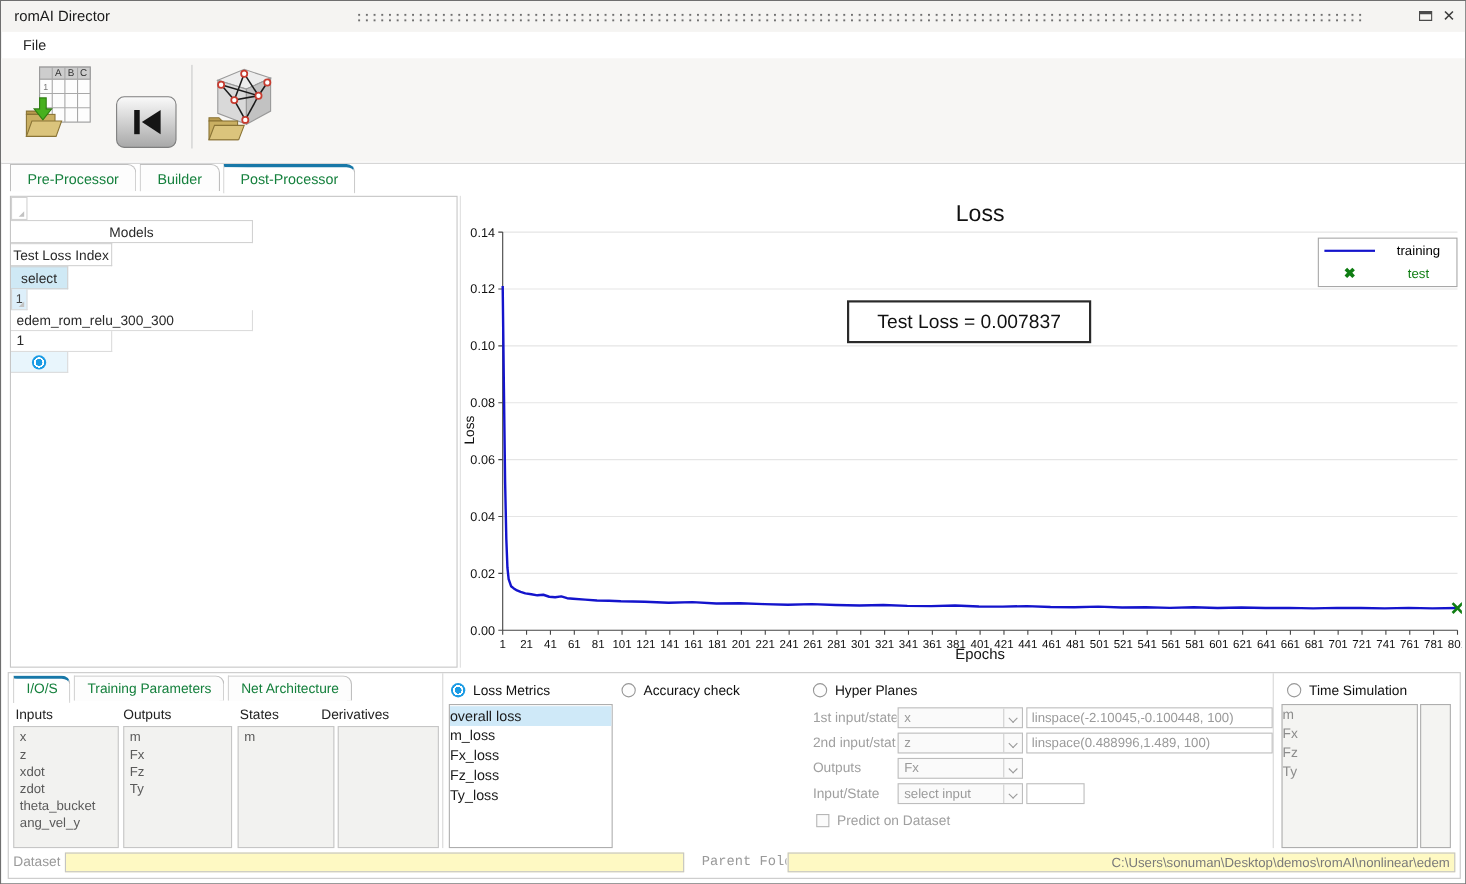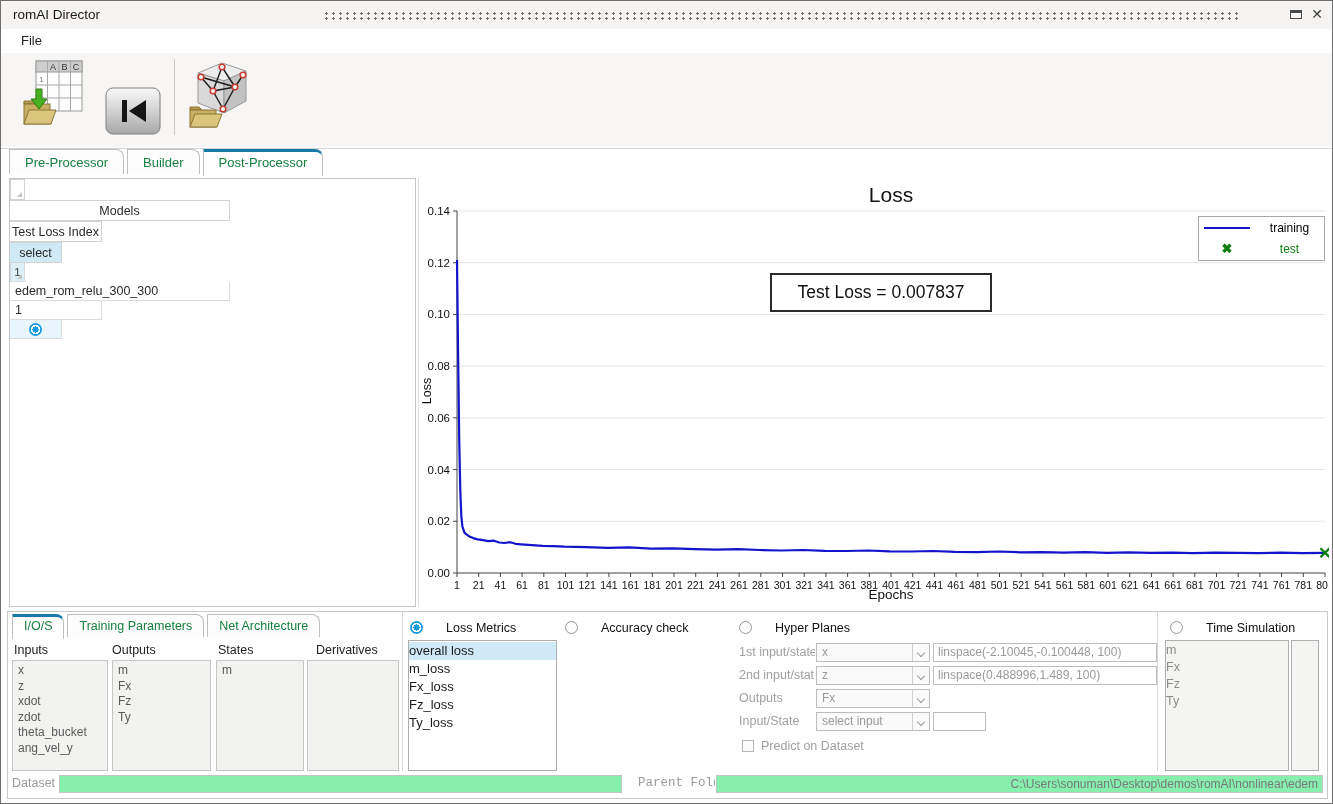--- a/index.html
+++ b/index.html
@@ -68,32 +68,32 @@
   
   .bottom{position:absolute;left:6px;top:610px;width:1321px;height:188px;border:1px solid #c9c9c9;background:#fff;box-sizing:border-box;}
   .vdiv{position:absolute;top:0;height:159px;border-left:1px solid #d8d8d8;}
   .col-label{position:absolute;top:31px;font-size:12.5px;color:#222;}
   .listbox{position:absolute;top:48px;height:111px;border:1px solid #c6c6c6;background:#f2f2f0;box-sizing:border-box;padding:2px 0;overflow:hidden;}
   .listbox .li{font-size:12px;color:#5a5a5a;line-height:15.5px;padding:0 5px;white-space:nowrap;}
   .wlist{position:absolute;top:28px;height:131px;border:1px solid #aeaeae;background:#fff;box-sizing:border-box;padding:1px 0;overflow:hidden;}
   .wlist .li{font-size:13px;color:#1a1a1a;line-height:18px;padding:0 0;white-space:nowrap;}
   .wlist .li.sel{background:#cfe9f8;}
   .wlist .li.dim{color:#8c8c8c;font-size:12.5px;line-height:17px;}
-  .radio-label{position:absolute;font-size:12.5px;color:#111;margin-left:16px;}
+  .radio-label{position:absolute;font-size:12.5px;color:#111;}
   .hp-label{position:absolute;font-size:12.5px;color:#a0a0a0;white-space:nowrap;overflow:hidden;}
   .combo{position:absolute;height:19px;border:1px solid #bdbdbd;background:#fafafa;box-sizing:border-box;
     font-size:12px;color:#9a9a9a;line-height:17px;padding:0 20px 0 5px;white-space:nowrap;overflow:hidden;}
   .combo .arrow{position:absolute;right:0;top:0;width:16px;height:100%;border-left:1px solid #cfcfcf;}
   .combo .arrow::after{content:'';position:absolute;left:5px;top:6px;width:5px;height:5px;
     border-right:1.4px solid #9a9a9a;border-bottom:1.4px solid #9a9a9a;transform:rotate(45deg);}
   .hp-field{position:absolute;height:19px;border:1px solid #bdbdbd;background:#fff;box-sizing:border-box;
     font-size:12px;color:#9a9a9a;line-height:17px;padding:0 4px;white-space:nowrap;overflow:hidden;}
   .statusrow{position:absolute;left:0;right:0;top:161px;height:22px;}
   .status-label{position:absolute;top:3px;font-size:12.5px;color:#9a9a9a;white-space:nowrap;overflow:hidden;}
-  .status-field{position:absolute;top:2px;height:18px;border:1px solid #c4c4c4;background:#86efac;box-sizing:border-box;
+  .status-field{position:absolute;top:2px;height:18px;border:1px solid #c4c4c4;background:#fef9c3;box-sizing:border-box;
     font-size:12px;color:#7a7a7a;line-height:16px;padding:0 4px;text-align:right;white-space:nowrap;overflow:hidden;}
 </style>
 </head>
 <body>
 
 <div class="window">
 
   <div class="titlebar">
     <span class="app-title">romAI Director</span>
     <div class="drag-dots"></div>
@@ -332,21 +332,21 @@
 
     <div class="tabstrip2">
       <div class="tab small active">I/O/S</div>
       <div class="tab small">Training Parameters</div>
       <div class="tab small">Net Architecture</div>
     </div>
 
     <div class="col-label" style="left:6px;">Inputs</div>
     <div class="col-label" style="left:104px;">Outputs</div>
     <div class="col-label" style="left:210px;">States</div>
-    <div class="col-label" style="left:308px;">Derivatives</div>
+    <div class="col-label" style="left:284px;">Derivatives</div>
 
     <div class="listbox" style="left:4px;width:96px;">
       <div class="li">x</div>
       <div class="li">z</div>
       <div class="li">xdot</div>
       <div class="li">zdot</div>
       <div class="li">theta_bucket</div>
       <div class="li">ang_vel_y</div>
     </div>
     <div class="listbox" style="left:104px;width:99px;">

